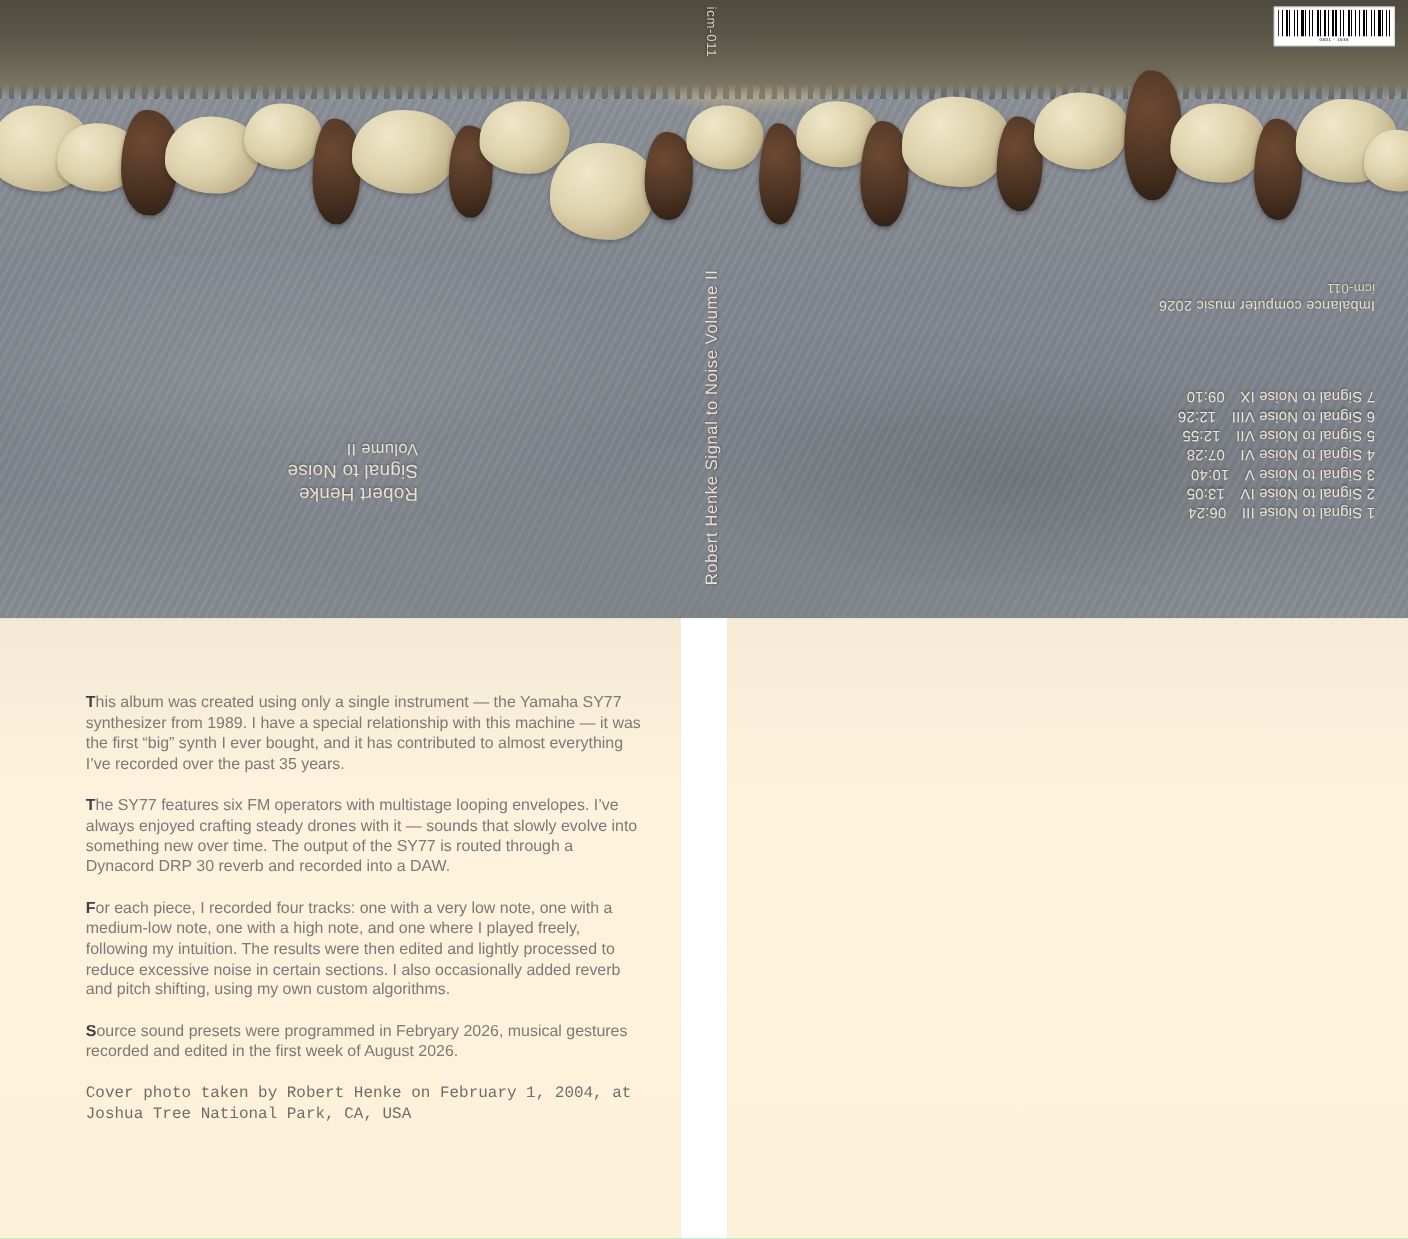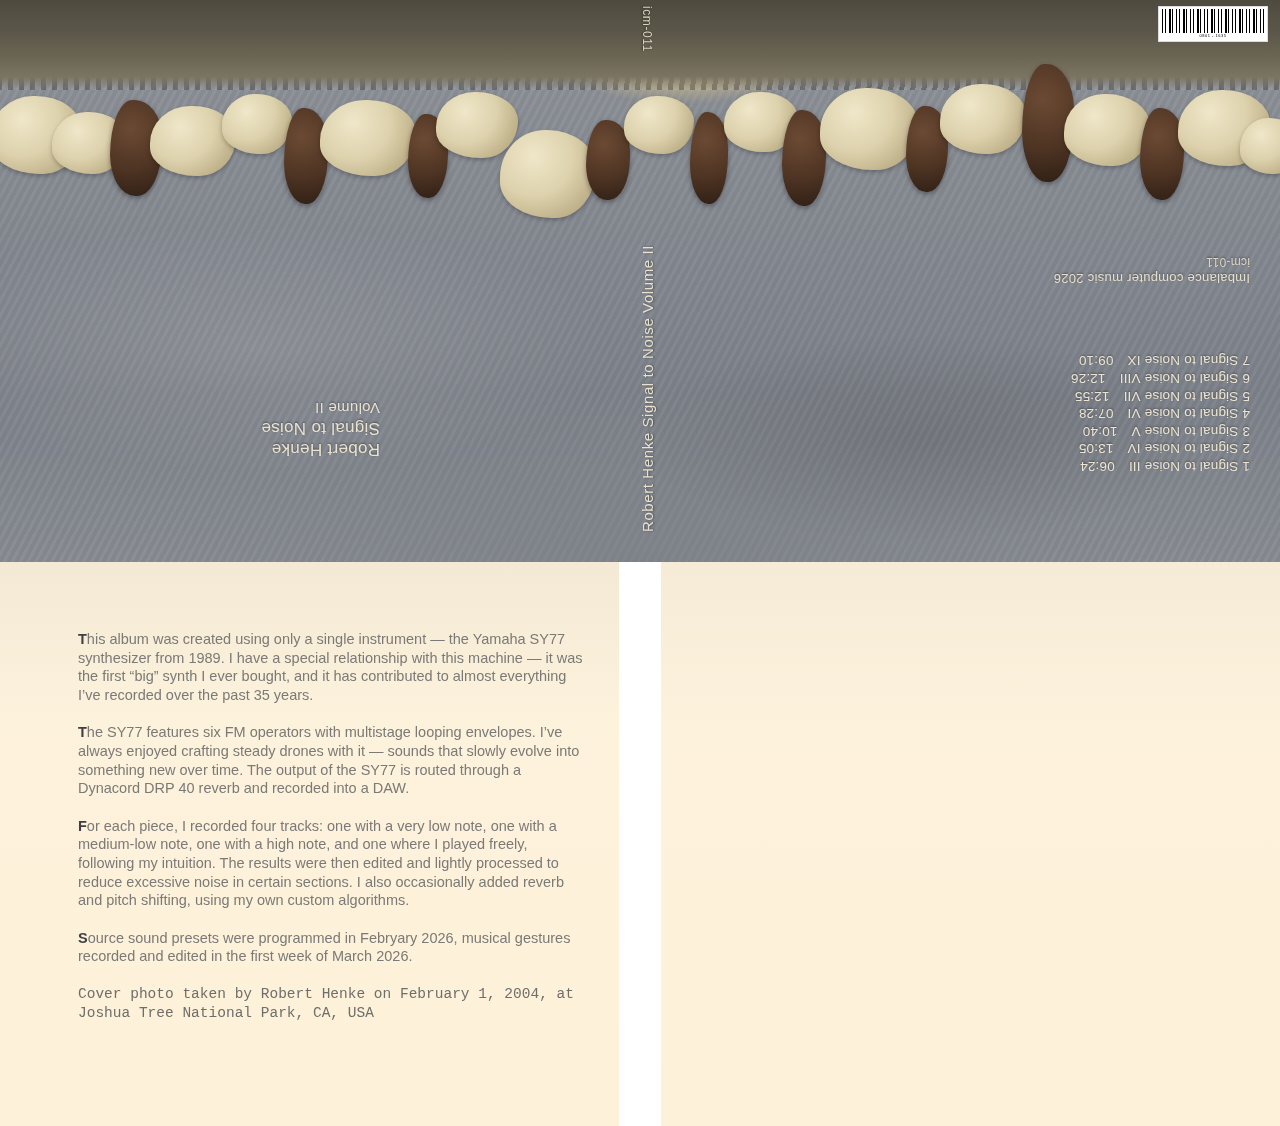--- a/index.html
+++ b/index.html
@@ -247,19 +247,19 @@
   </div>
 </div>
 
 <div class="lower">
   <div class="leftpanel"></div>
   <div class="seam"></div>
   <div class="rightpanel"></div>
 
   <div class="notes">
     <p><span class="dropcap">T</span><span>his album was created using only a single instrument — the Yamaha SY77 synthesizer from 1989. I have a special relationship with this machine — it was the first “big” synth I ever bought, and it has contributed to almost everything I’ve recorded over the past 35 years.</span></p>
-    <p><span class="dropcap">T</span><span>he SY77 features six FM operators with multistage looping envelopes. I’ve always enjoyed crafting steady drones with it — sounds that slowly evolve into something new over time. The output of the SY77 is routed through a Dynacord DRP 40 reverb and recorded into a DAW.</span></p>
+    <p><span class="dropcap">T</span><span>he SY77 features six FM operators with multistage looping envelopes. I’ve always enjoyed crafting steady drones with it — sounds that slowly evolve into something new over time. The output of the SY77 is routed through a Dynacord DRP 30 reverb and recorded into a DAW.</span></p>
     <p><span class="dropcap">F</span><span>or each piece, I recorded four tracks: one with a very low note, one with a medium-low note, one with a high note, and one where I played freely, following my intuition. The results were then edited and lightly processed to reduce excessive noise in certain sections. I also occasionally added reverb and pitch shifting, using my own custom algorithms.</span></p>
-    <p><span class="dropcap">S</span><span>ource sound presets were programmed in Febryary 2026, musical gestures recorded and edited in the first week of March 2026.</span></p>
+    <p><span class="dropcap">S</span><span>ource sound presets were programmed in Febryary 2026, musical gestures recorded and edited in the first week of August 2026.</span></p>
     <p class="credit">Cover photo taken by Robert Henke on February 1, 2004, at Joshua Tree National Park, CA, USA</p>
   </div>
 
 </div>
 
 </body></html>

